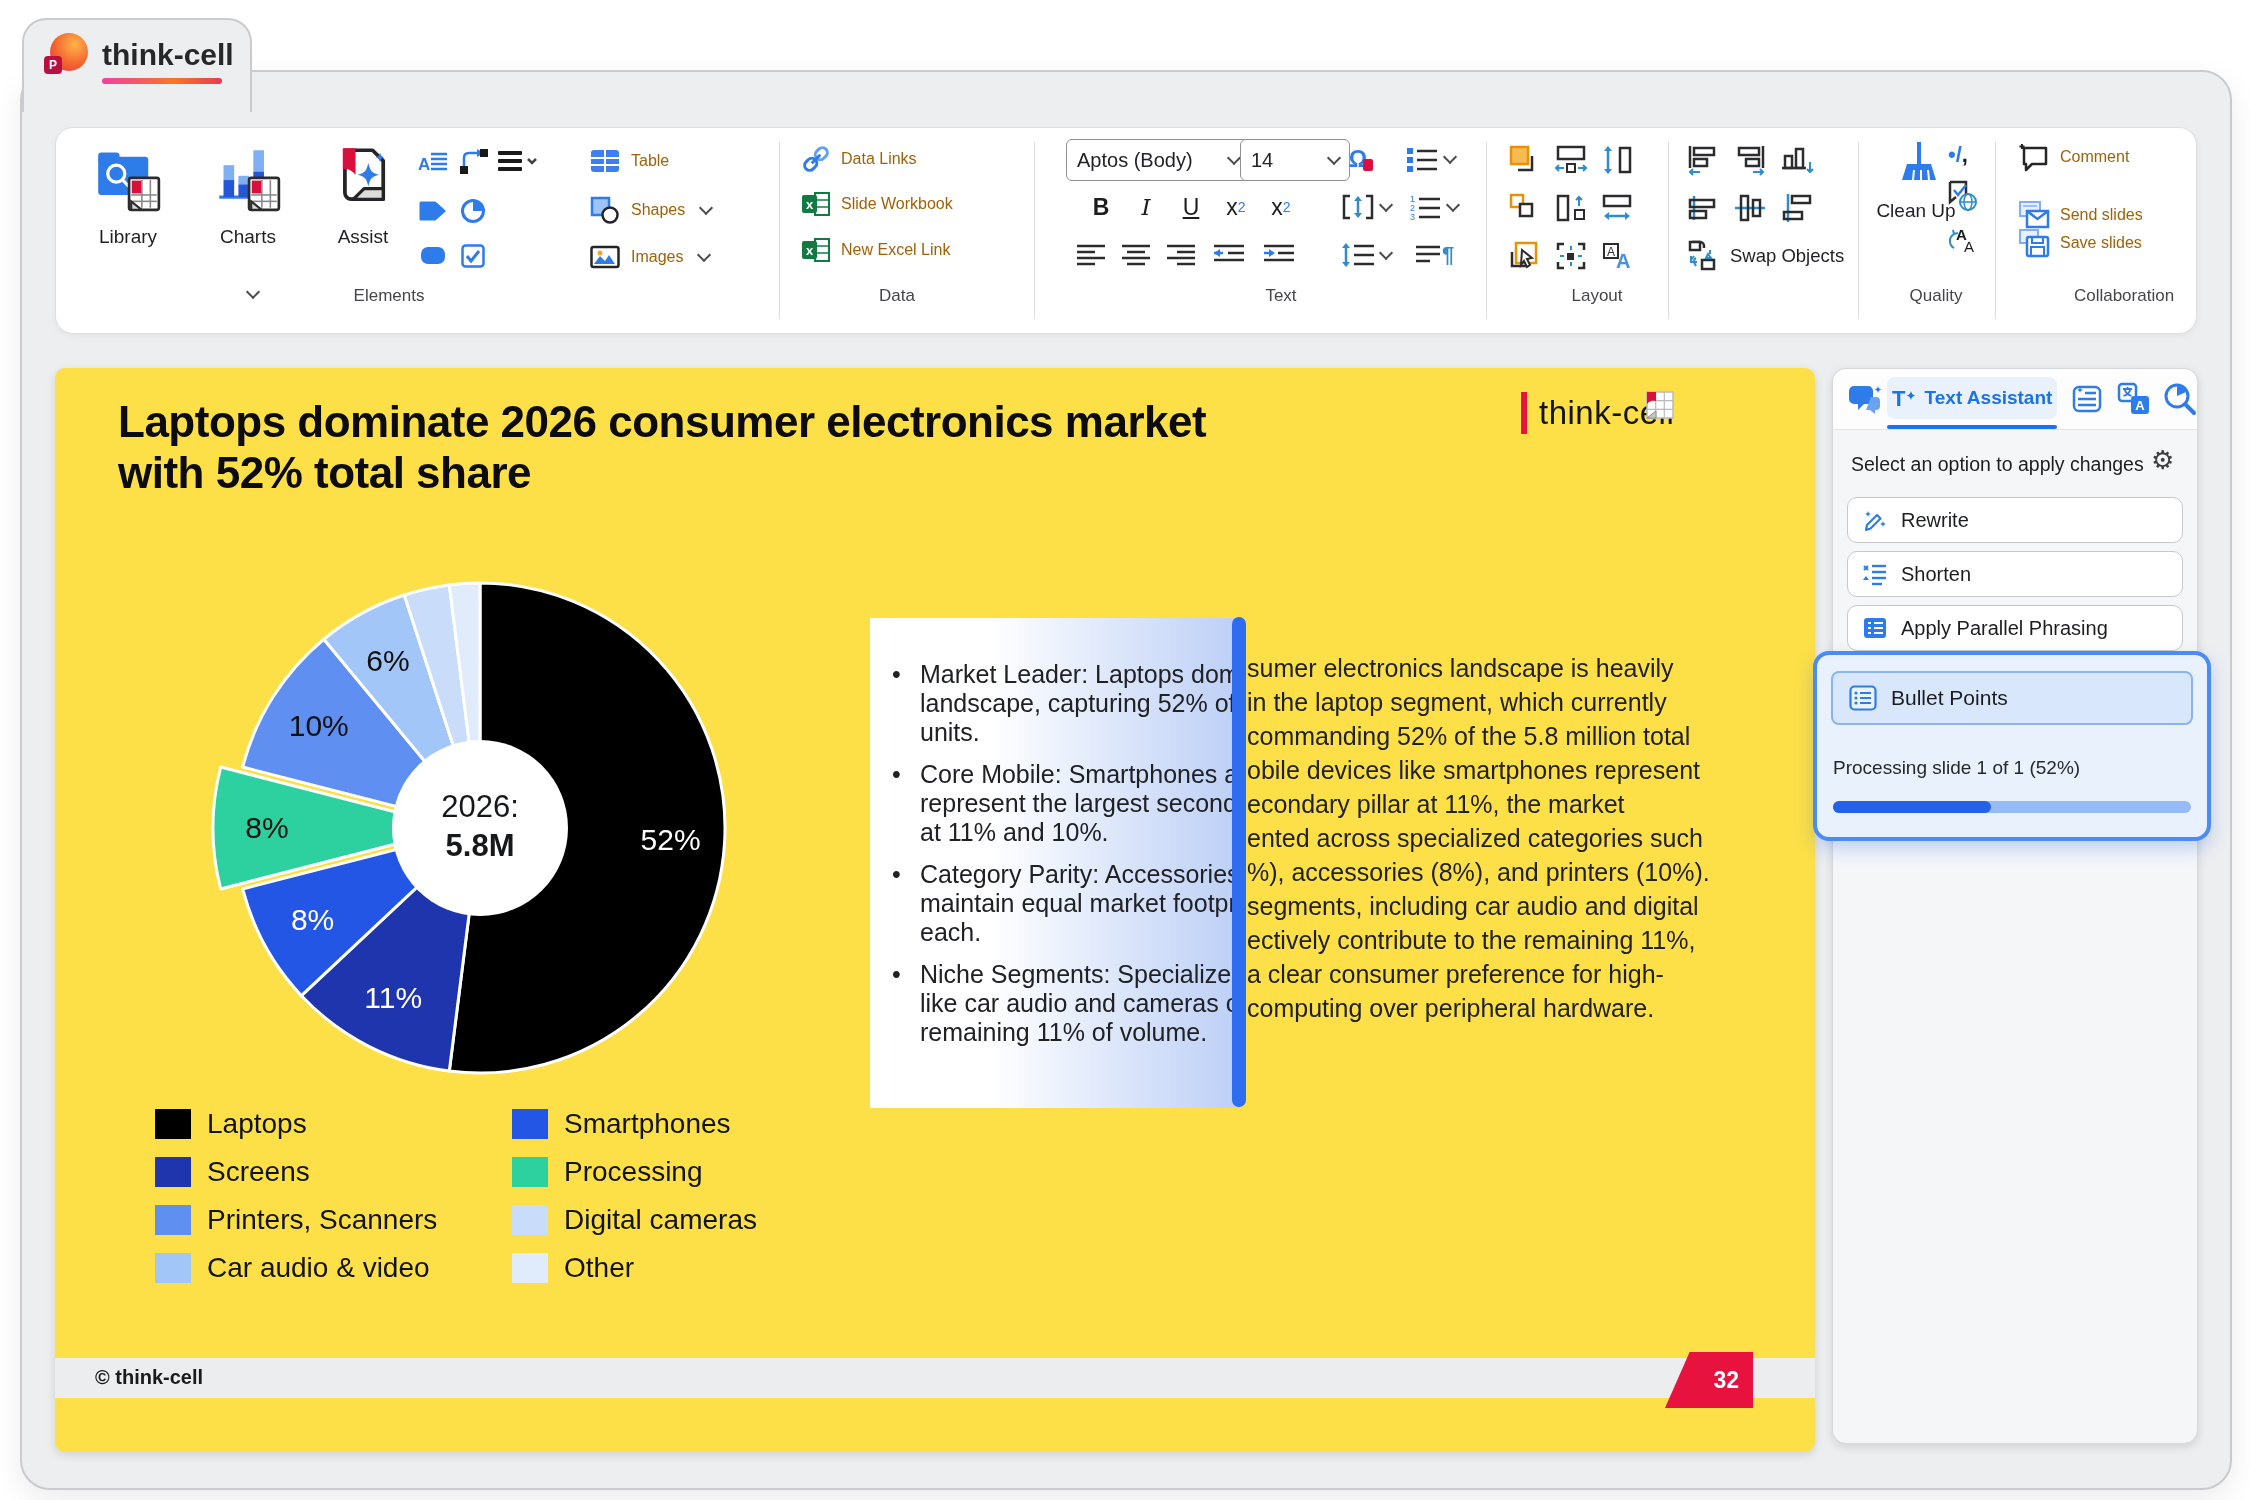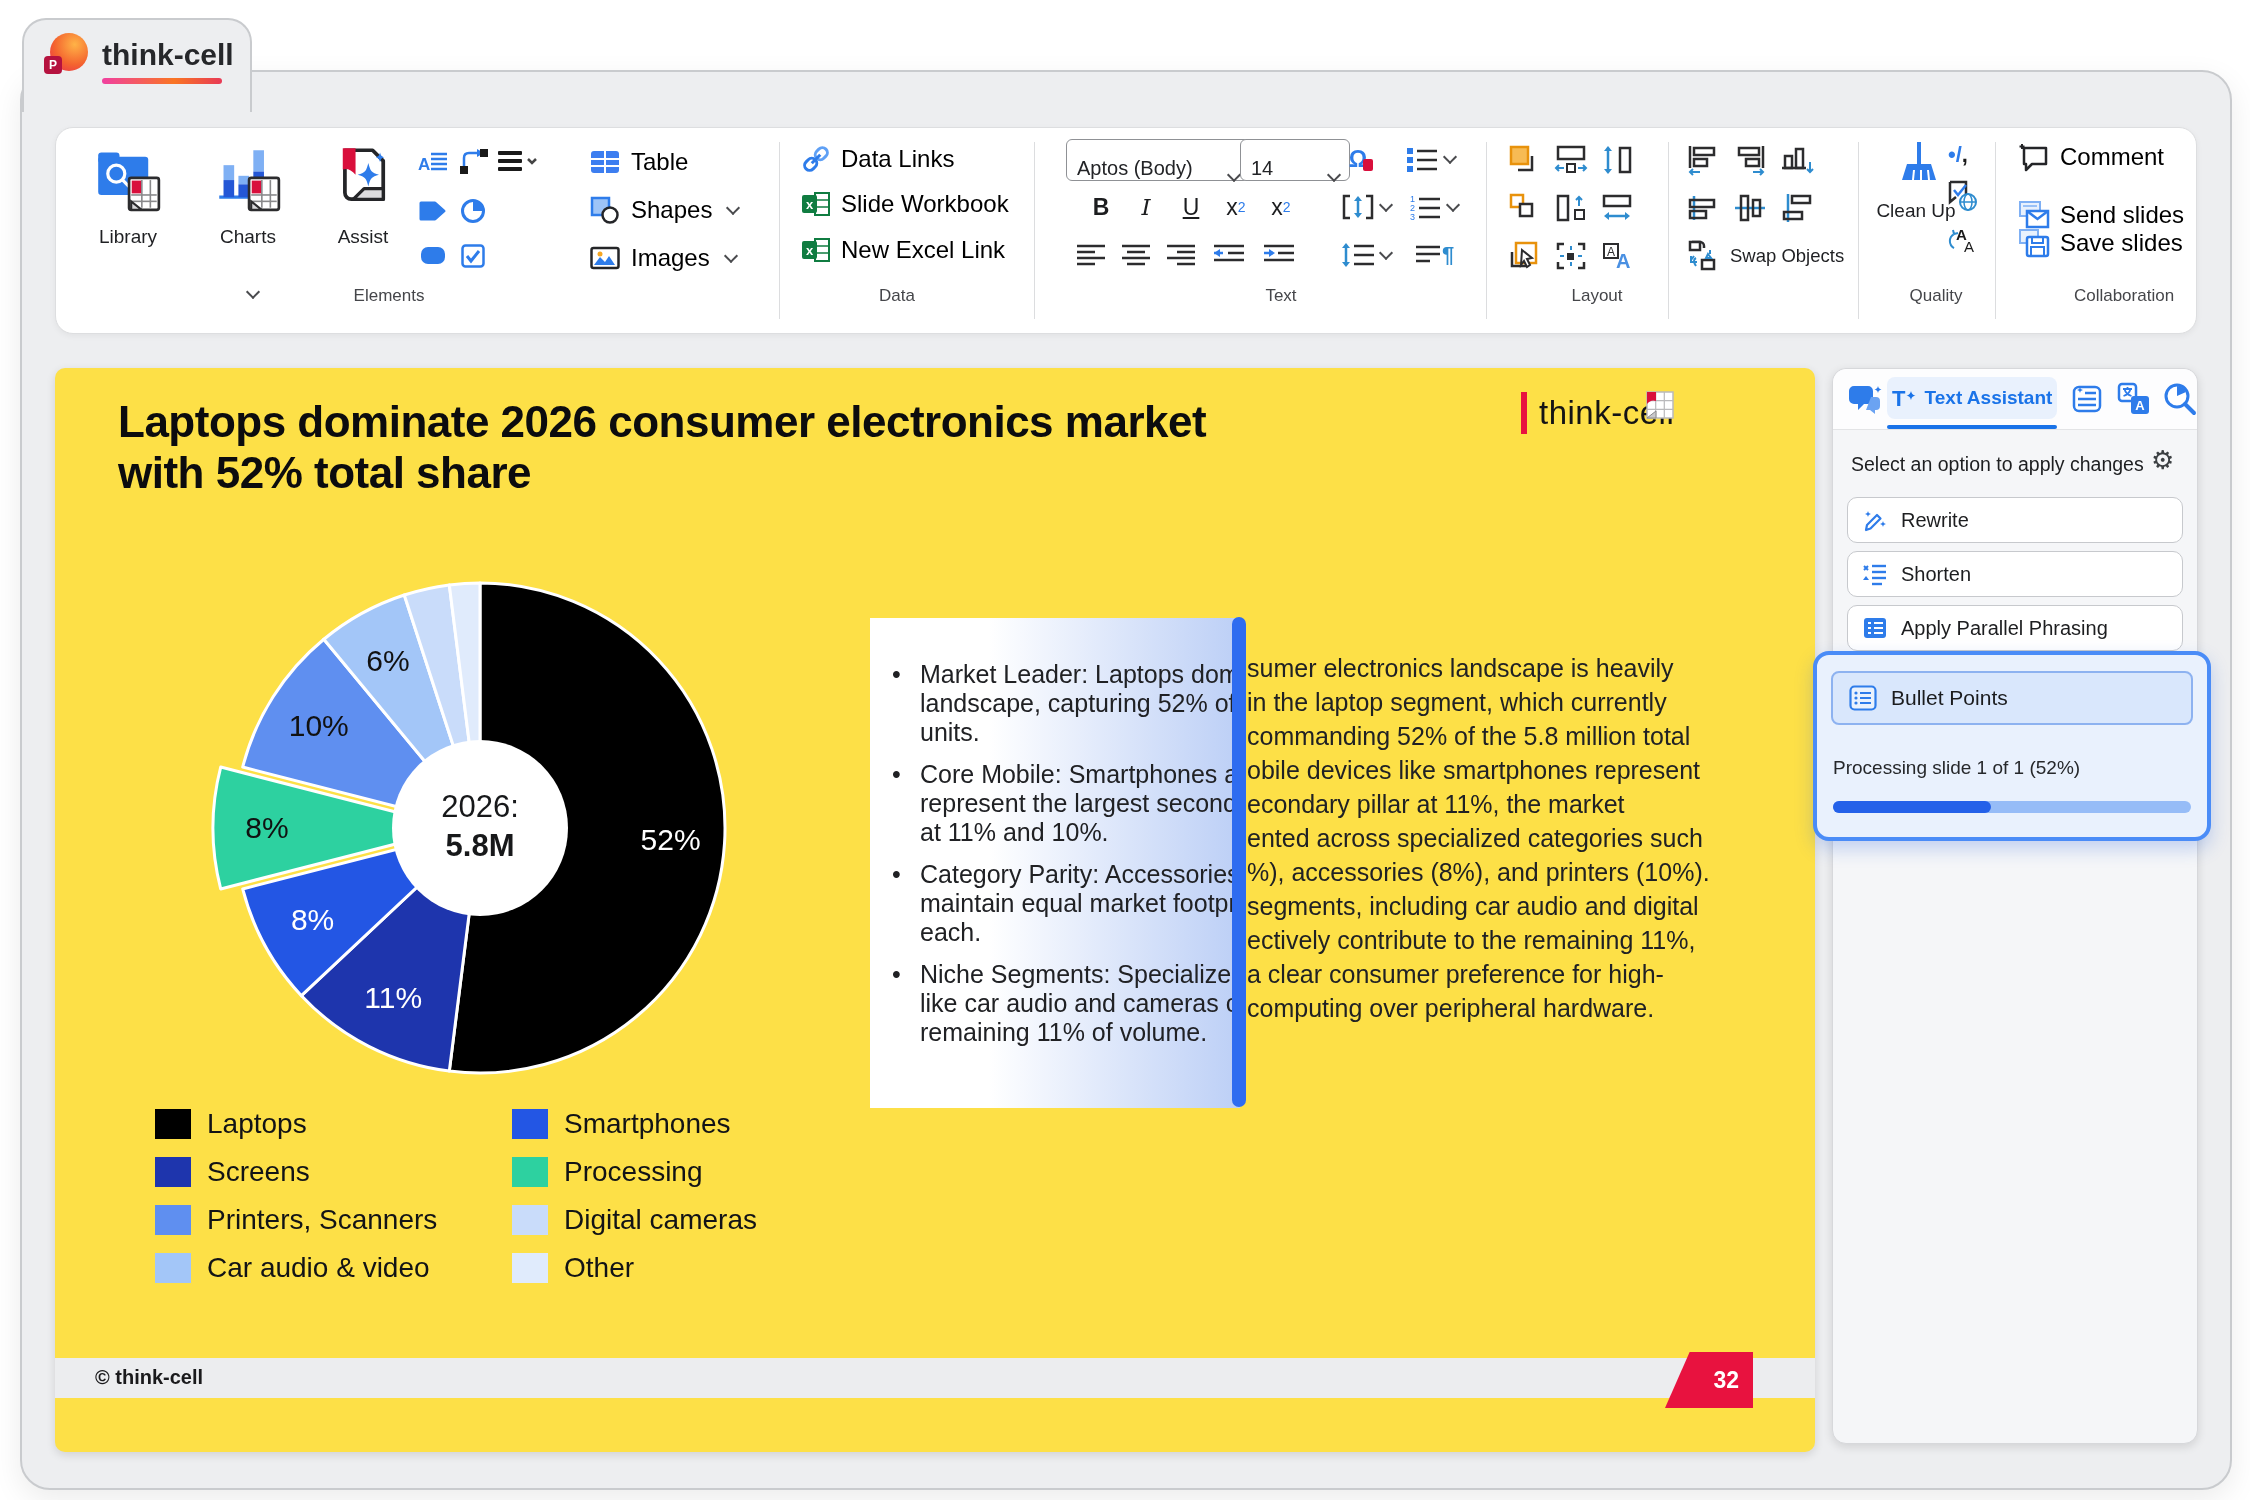--- a/index.html
+++ b/index.html
@@ -17,26 +17,26 @@
   #app-tab .appname{position:absolute;left:78px;top:18px;font-size:30px;font-weight:bold;color:#26272a;}
   #app-tab .brandline{position:absolute;left:78px;top:58px;width:120px;height:6px;border-radius:3px;
     background:linear-gradient(90deg,#f040a0,#f97524 60%,#e83a56);}
   
   #ribbon{left:55px;top:127px;width:2140px;height:205px;background:#fff;border:1px solid #dddee0;
     border-radius:18px;box-shadow:0 2px 6px rgba(0,0,0,.05);}
   .vdiv{position:absolute;top:14px;bottom:14px;width:1px;background:#dcdddf;}
   .grouplbl{position:absolute;top:158px;font-size:17px;color:#45464a;text-align:center;transform:translateX(-50%);padding-left:16px;}
   .bigbtn{position:absolute;top:14px;width:110px;text-align:center;cursor:default;}
   .bigbtn .cap{margin-top:6px;font-size:19px;color:#1f2023;}
-  .smallcap{font-size:24px;color:#000000;}
+  .smallcap{font-size:16px;color:#a16207;}
   .chev{display:inline-block;width:8px;height:8px;border-right:2px solid #4a4b4e;border-bottom:2px solid #4a4b4e;
     transform:rotate(45deg);vertical-align:middle;margin-left:6px;margin-top:-4px;}
   .ribrow{position:absolute;display:flex;align-items:center;gap:10px;}
   .ddbox{position:absolute;border:1.5px solid #8f9195;border-radius:6px;background:#fff;display:flex;
-    align-items:flex-end;padding:0 10px;font-size:20px;color:#232427;height:40px;justify-content:space-between;}
+    align-items:center;padding:0 10px;font-size:20px;color:#232427;height:40px;justify-content:space-between;}
   .fmtbtn{position:absolute;width:38px;height:34px;display:flex;align-items:center;justify-content:center;
     font-size:23px;color:#1c1d1f;}
   
   #slide{left:55px;top:368px;width:1760px;height:1084px;background:#fde047;border-radius:10px;
     box-shadow:0 3px 10px rgba(0,0,0,.12);overflow:hidden;}
   .slide-title{position:absolute;left:63px;top:28px;width:1090px;font-size:44px;line-height:1.16;
     font-weight:bold;color:#0c0c0e;letter-spacing:-.5px;}
   #brand-bar{left:1466px;top:24px;width:6px;height:42px;background:#e8123f;}
   #brand-text{left:1484px;top:26px;font-size:33px;font-weight:500;color:#141415;letter-spacing:.5px;}
   #bullets-box{left:815px;top:250px;width:370px;height:490px;z-index:2;padding:42px 0 0 12px;box-sizing:border-box;

